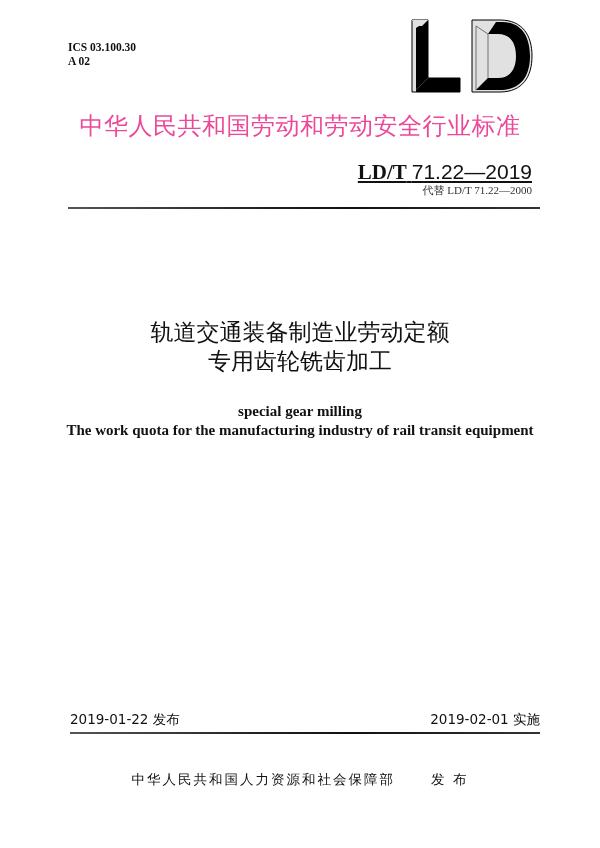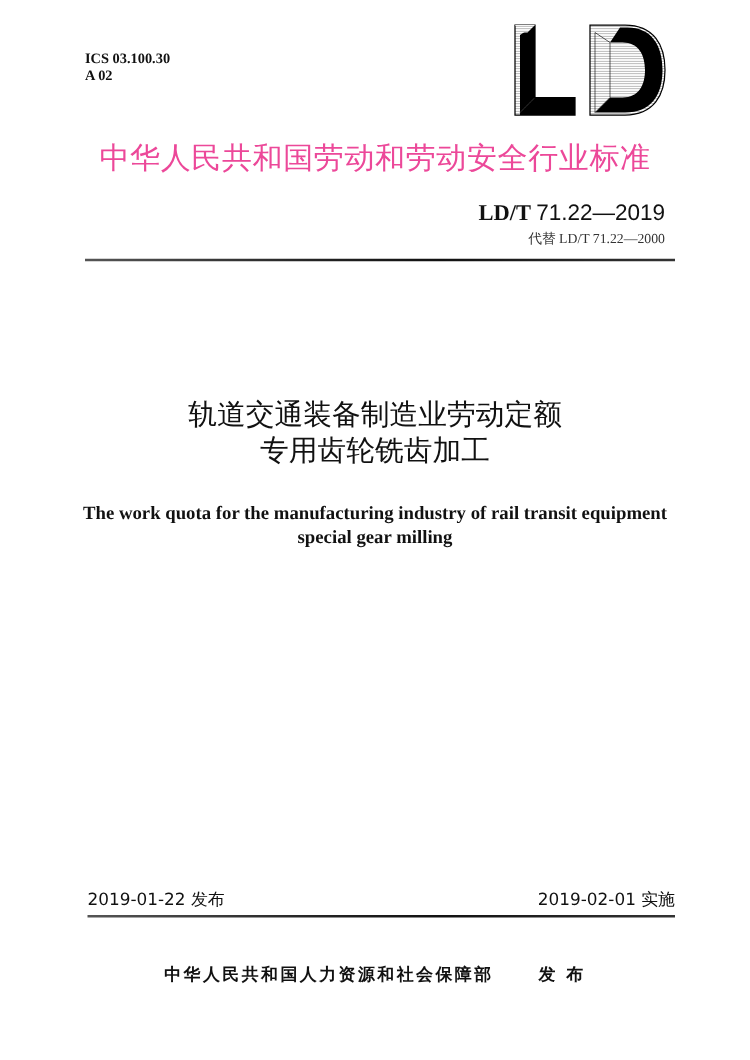--- a/index.html
+++ b/index.html
@@ -36,22 +36,23 @@
       text-align: center;
       font-size: 24px;
       letter-spacing: 0.5px;
       color: #ec4899;
     }
 
     .std-no {
       right: 68px; top: 160px;
       text-align: right;
       font-family: "Liberation Serif", serif;
-      font-size: 18px;
+      font-size: 21px;
       font-weight: bold;
+      text-decoration: underline;
     }
     .std-no .num {
       font-family: "Liberation Sans", sans-serif;
       font-weight: normal;
     }
     .std-replace {
       right: 68px; top: 183px;
       text-align: right;
       font-family: "Liberation Serif", serif;
       font-size: 11px;
@@ -91,21 +92,20 @@
       right: 60px; top: 711px;
       font-size: 13.5px;
       text-align: center;
     }
 
     .issuer {
       left: 0; top: 771px; width: 600px;
       text-align: center;
       font-size: 13.5px;
       letter-spacing: 2px;
-      font-weight: bold;
     }
     .issuer .gap { display: inline-block; width: 36px; }
   </style>
 </head>
 <body>
 
 <div class="abs ics">
   <div>ICS 03.100.30</div>
   <div>A 02</div>
 </div>
@@ -139,22 +139,22 @@
 <div class="abs std-replace">代替 LD/T 71.22—2000</div>
 
 <div class="abs rule rule-top"></div>
 
 <div class="abs cn-title">
   <div>轨道交通装备制造业劳动定额</div>
   <div>专用齿轮铣齿加工</div>
 </div>
 
 <div class="abs en-title">
+  <div>special gear milling</div>
   <div>The work quota for the manufacturing industry of rail transit equipment</div>
-  <div>special gear milling</div>
 </div>
 
 <div class="abs date-left">2019-01-22 发布</div>
 <div class="abs date-right">2019-02-01 实施</div>
 
 <div class="abs rule rule-bottom"></div>
 
 <div class="abs issuer">
   <span>中华人民共和国人力资源和社会保障部</span><span class="gap"></span><span>发 布</span>
 </div>

